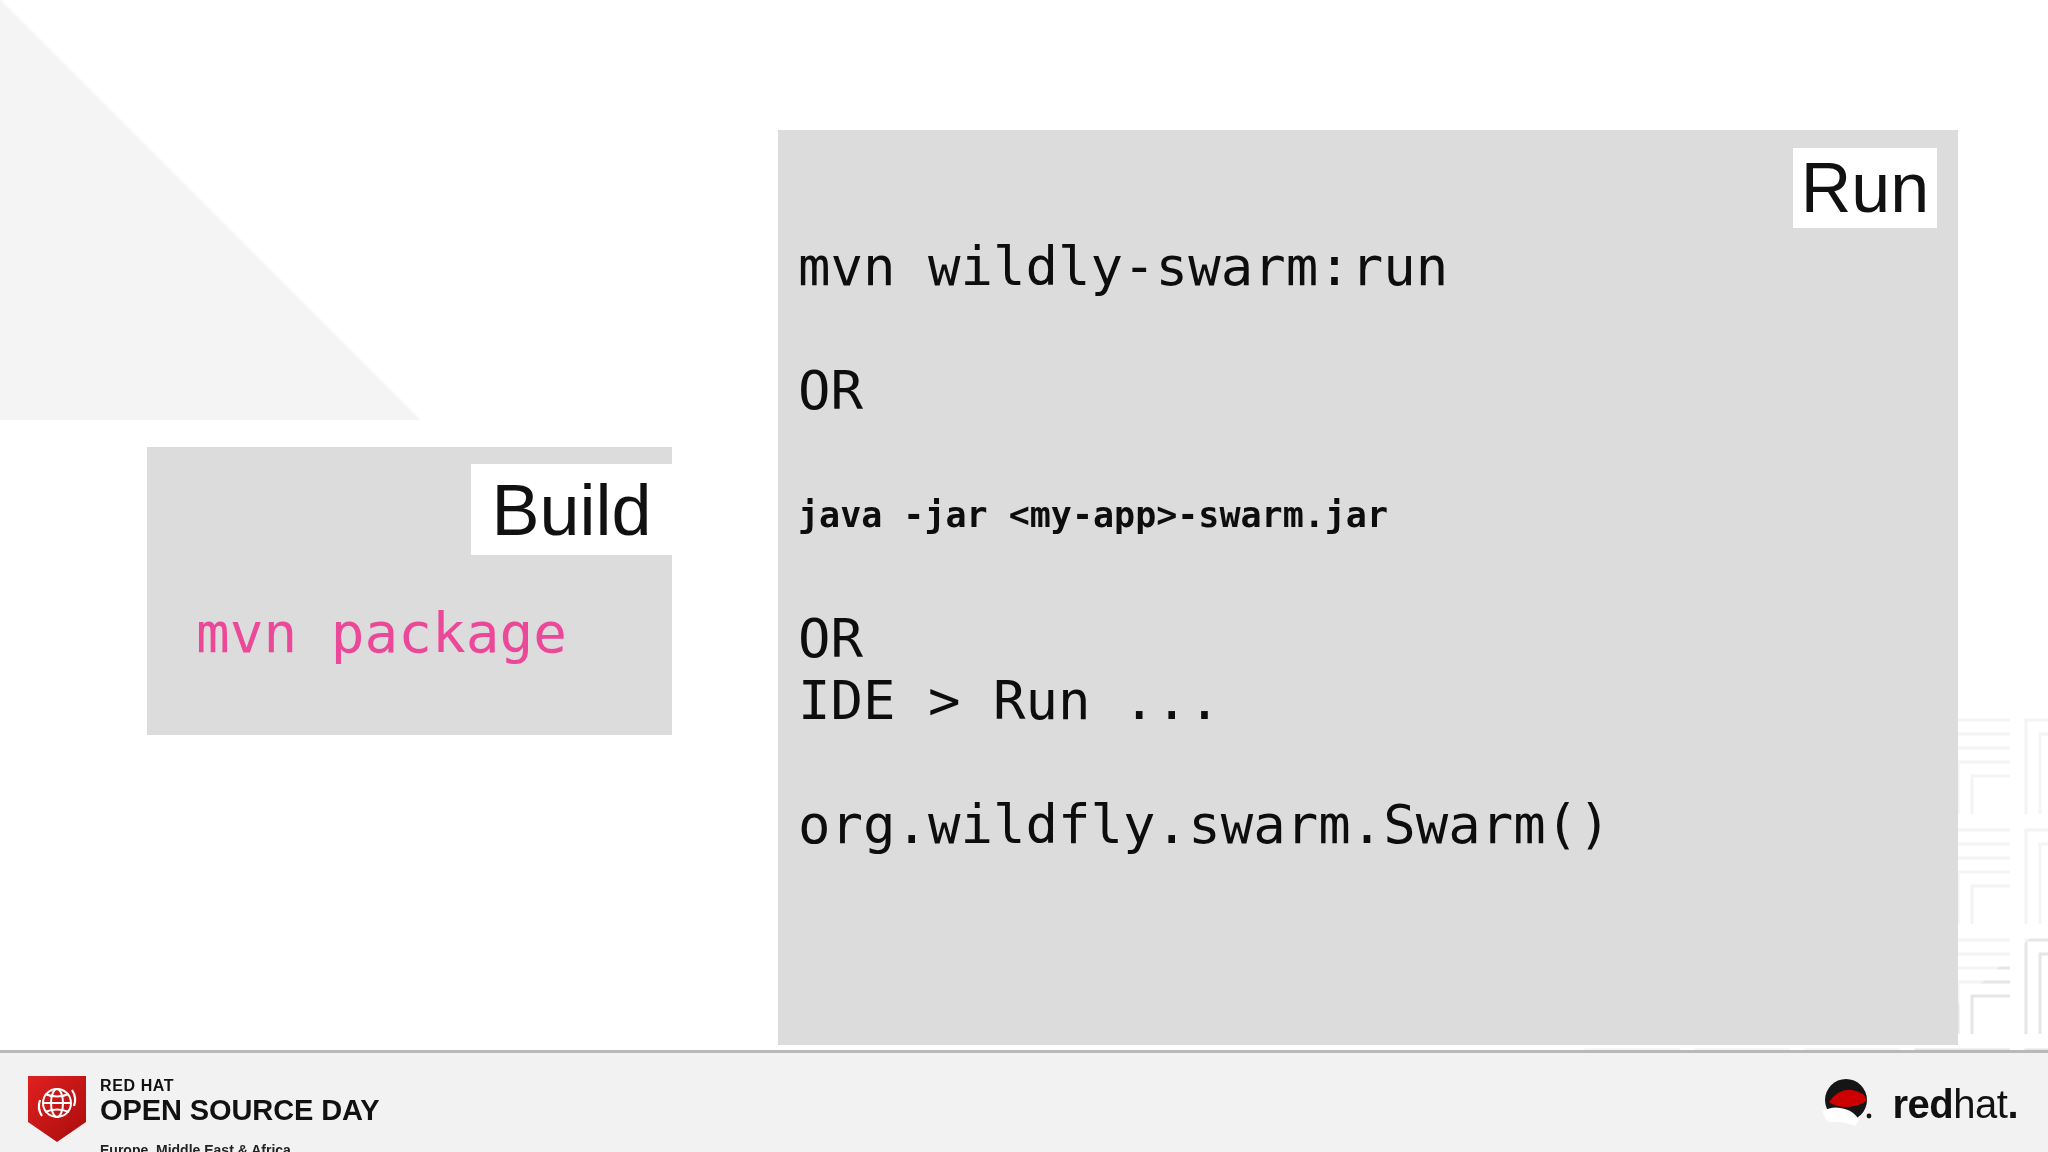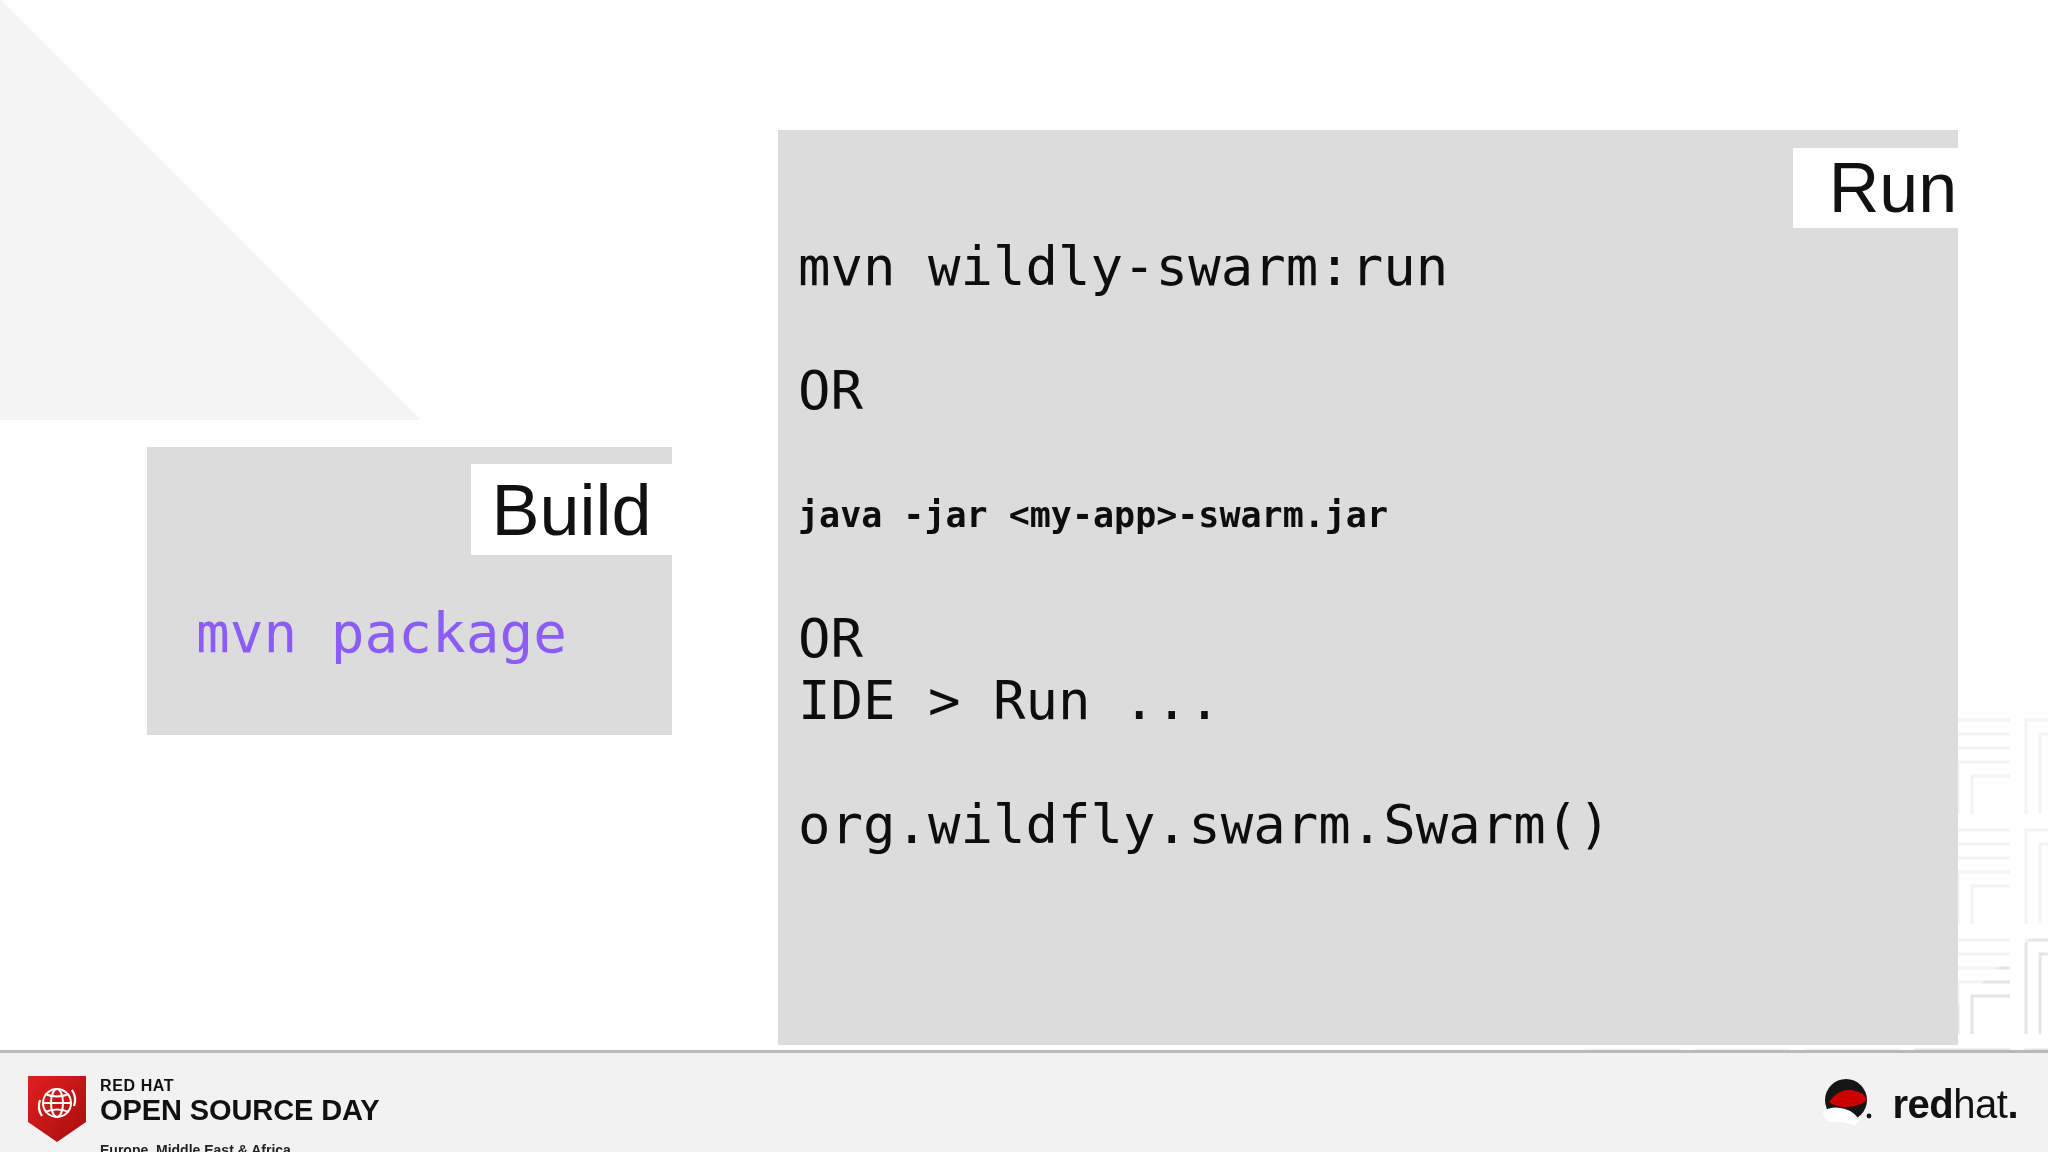--- a/index.html
+++ b/index.html
@@ -85,28 +85,27 @@
     width: 201px;
     height: 91px;
     font-size: 72px;
   }
   .chip-run {
     left: 1793px;
     top: 148px;
     width: 144px;
     height: 80px;
     font-size: 70px;
-    padding-left: 28px;
   }
 
   
   .code {
     position: absolute;
     font-family: "DejaVu Sans Mono", "Liberation Mono", monospace;
-    color: #8b5cf6;
+    color: #ec4899;
     white-space: pre;
     line-height: 1;
   }
   .code-build {
     left: 196px;
     top: 605px;
     font-size: 56px;
     letter-spacing: 0px;
   }
 

